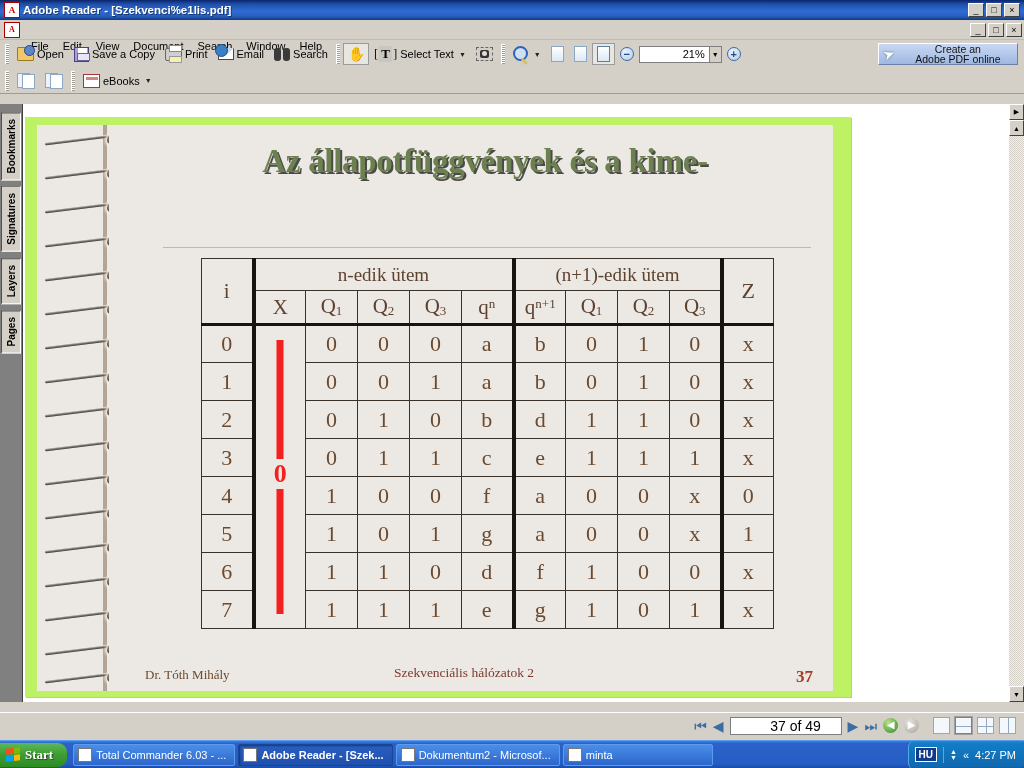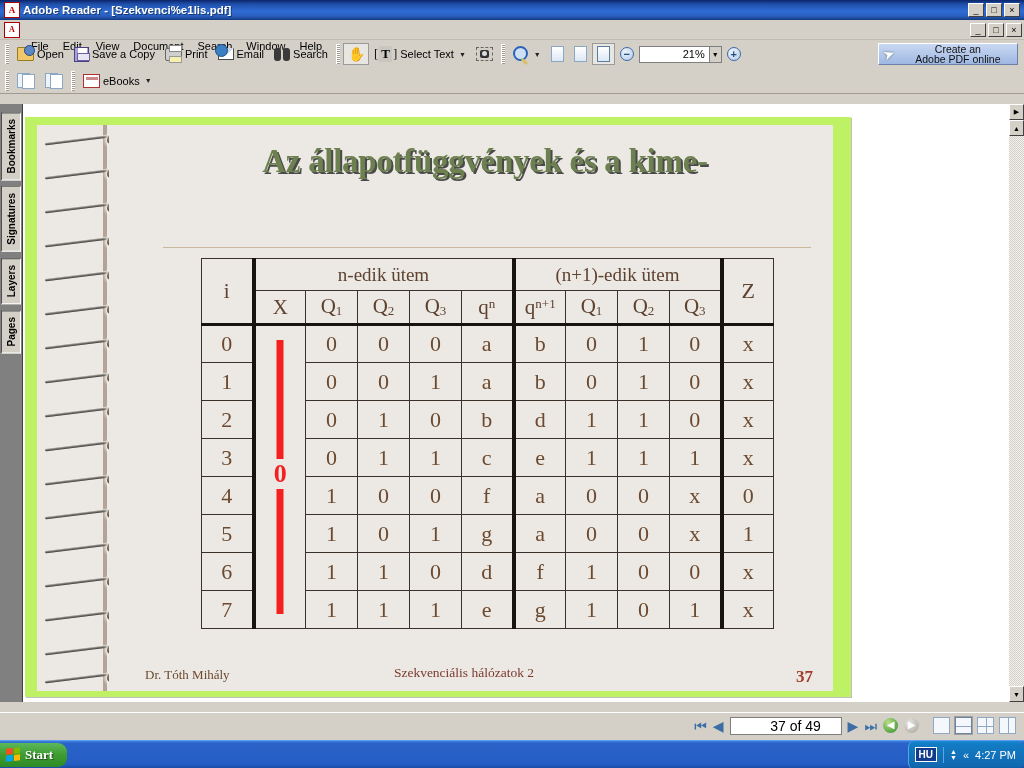--- a/index.html
+++ b/index.html
@@ -752,20 +752,38 @@
   <div class="taskbar">
     <div class="startbtn">
       <span class="flagicon">
         <i style="background:#f25022"></i>
           <i style="background:#7fba00"></i>
         <i style="background:#00a4ef"></i>
           <i style="background:#ffb900"></i>
       </span>
       <span>Start</span>
     </div>
+    <div class="tasks">
+      <div class="task">
+        <span class="tico"></span>
+        <span>Total Commander 6.03 - ...</span>
+      </div>
+      <div class="task active">
+        <span class="tico"></span>
+        <span>Adobe Reader - [Szek...</span>
+      </div>
+      <div class="task">
+        <span class="tico"></span>
+        <span>Dokumentum2 - Microsof...</span>
+      </div>
+      <div class="task">
+        <span class="tico"></span>
+        <span>minta</span>
+      </div>
+    </div>
     <div class="tray">
       <span class="hu">HU</span>
       <span class="traysep"></span>
       <span class="updown">▲<br>▼</span>
       <span>«</span>
       <span>4:27 PM</span>
     </div>
   </div>
 
 </div>

